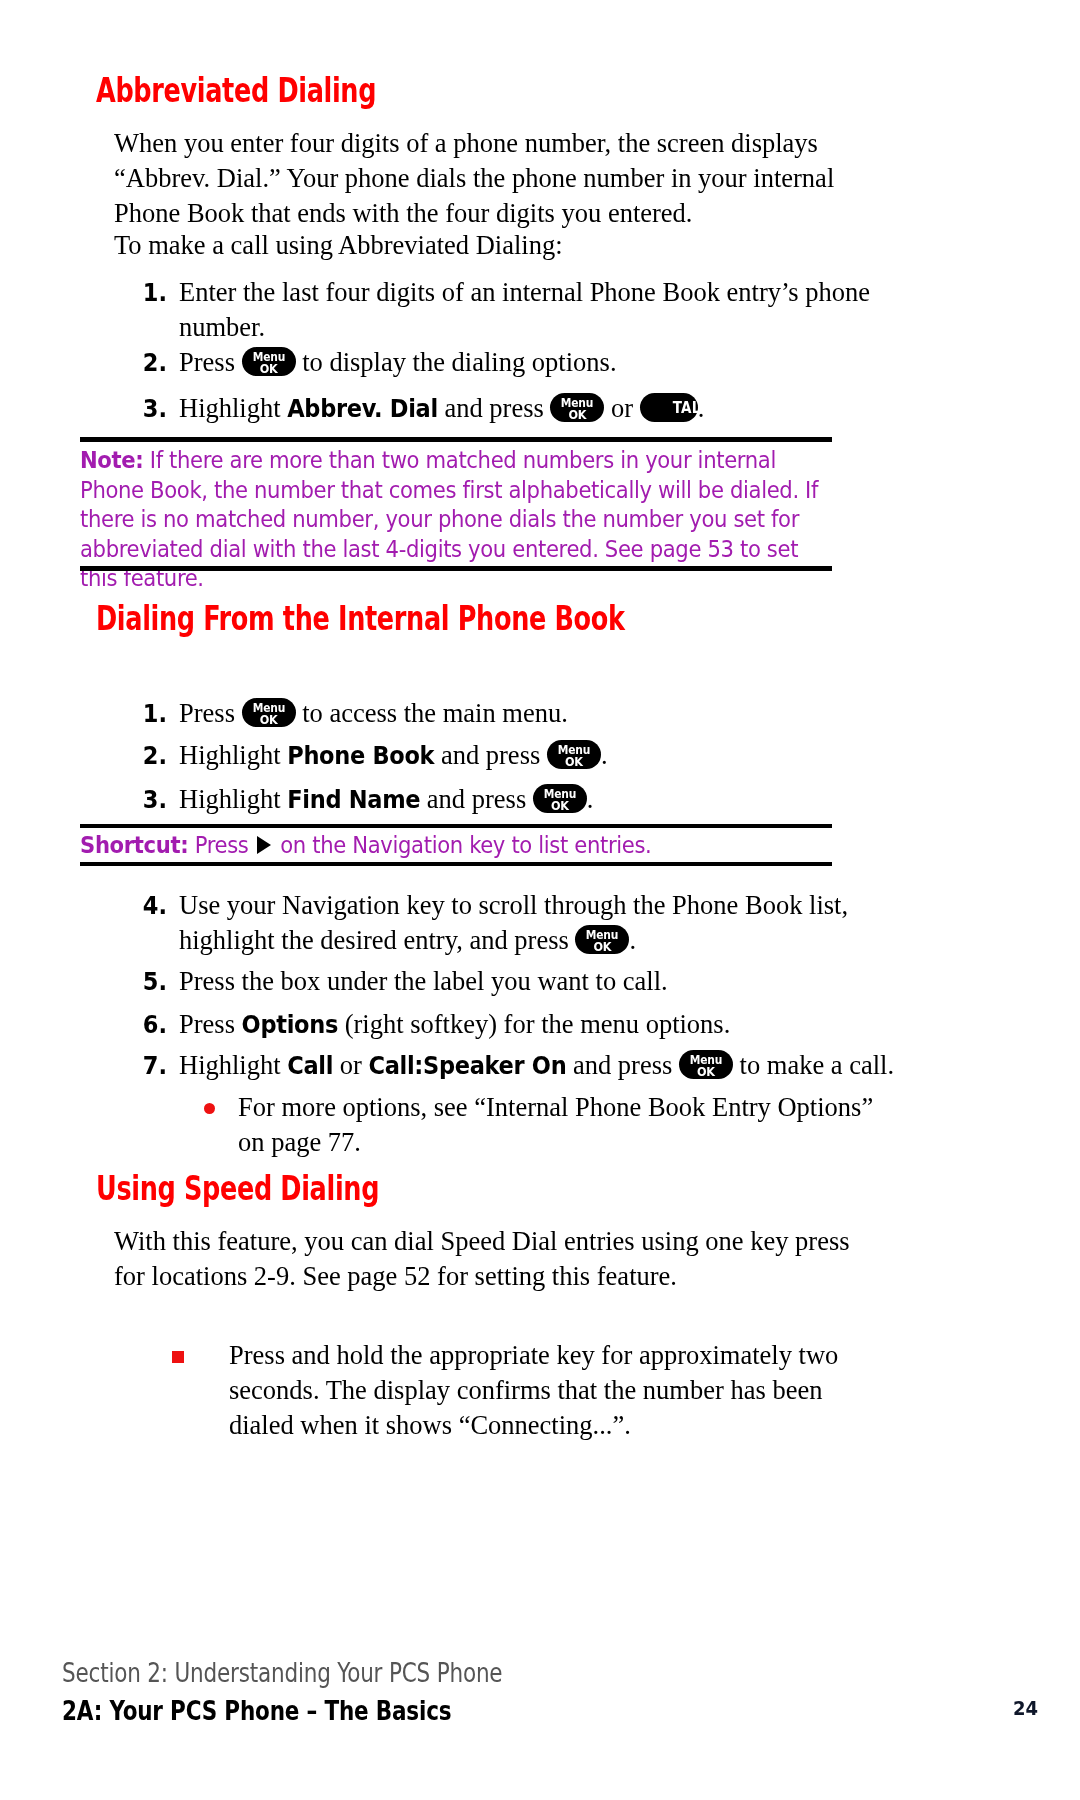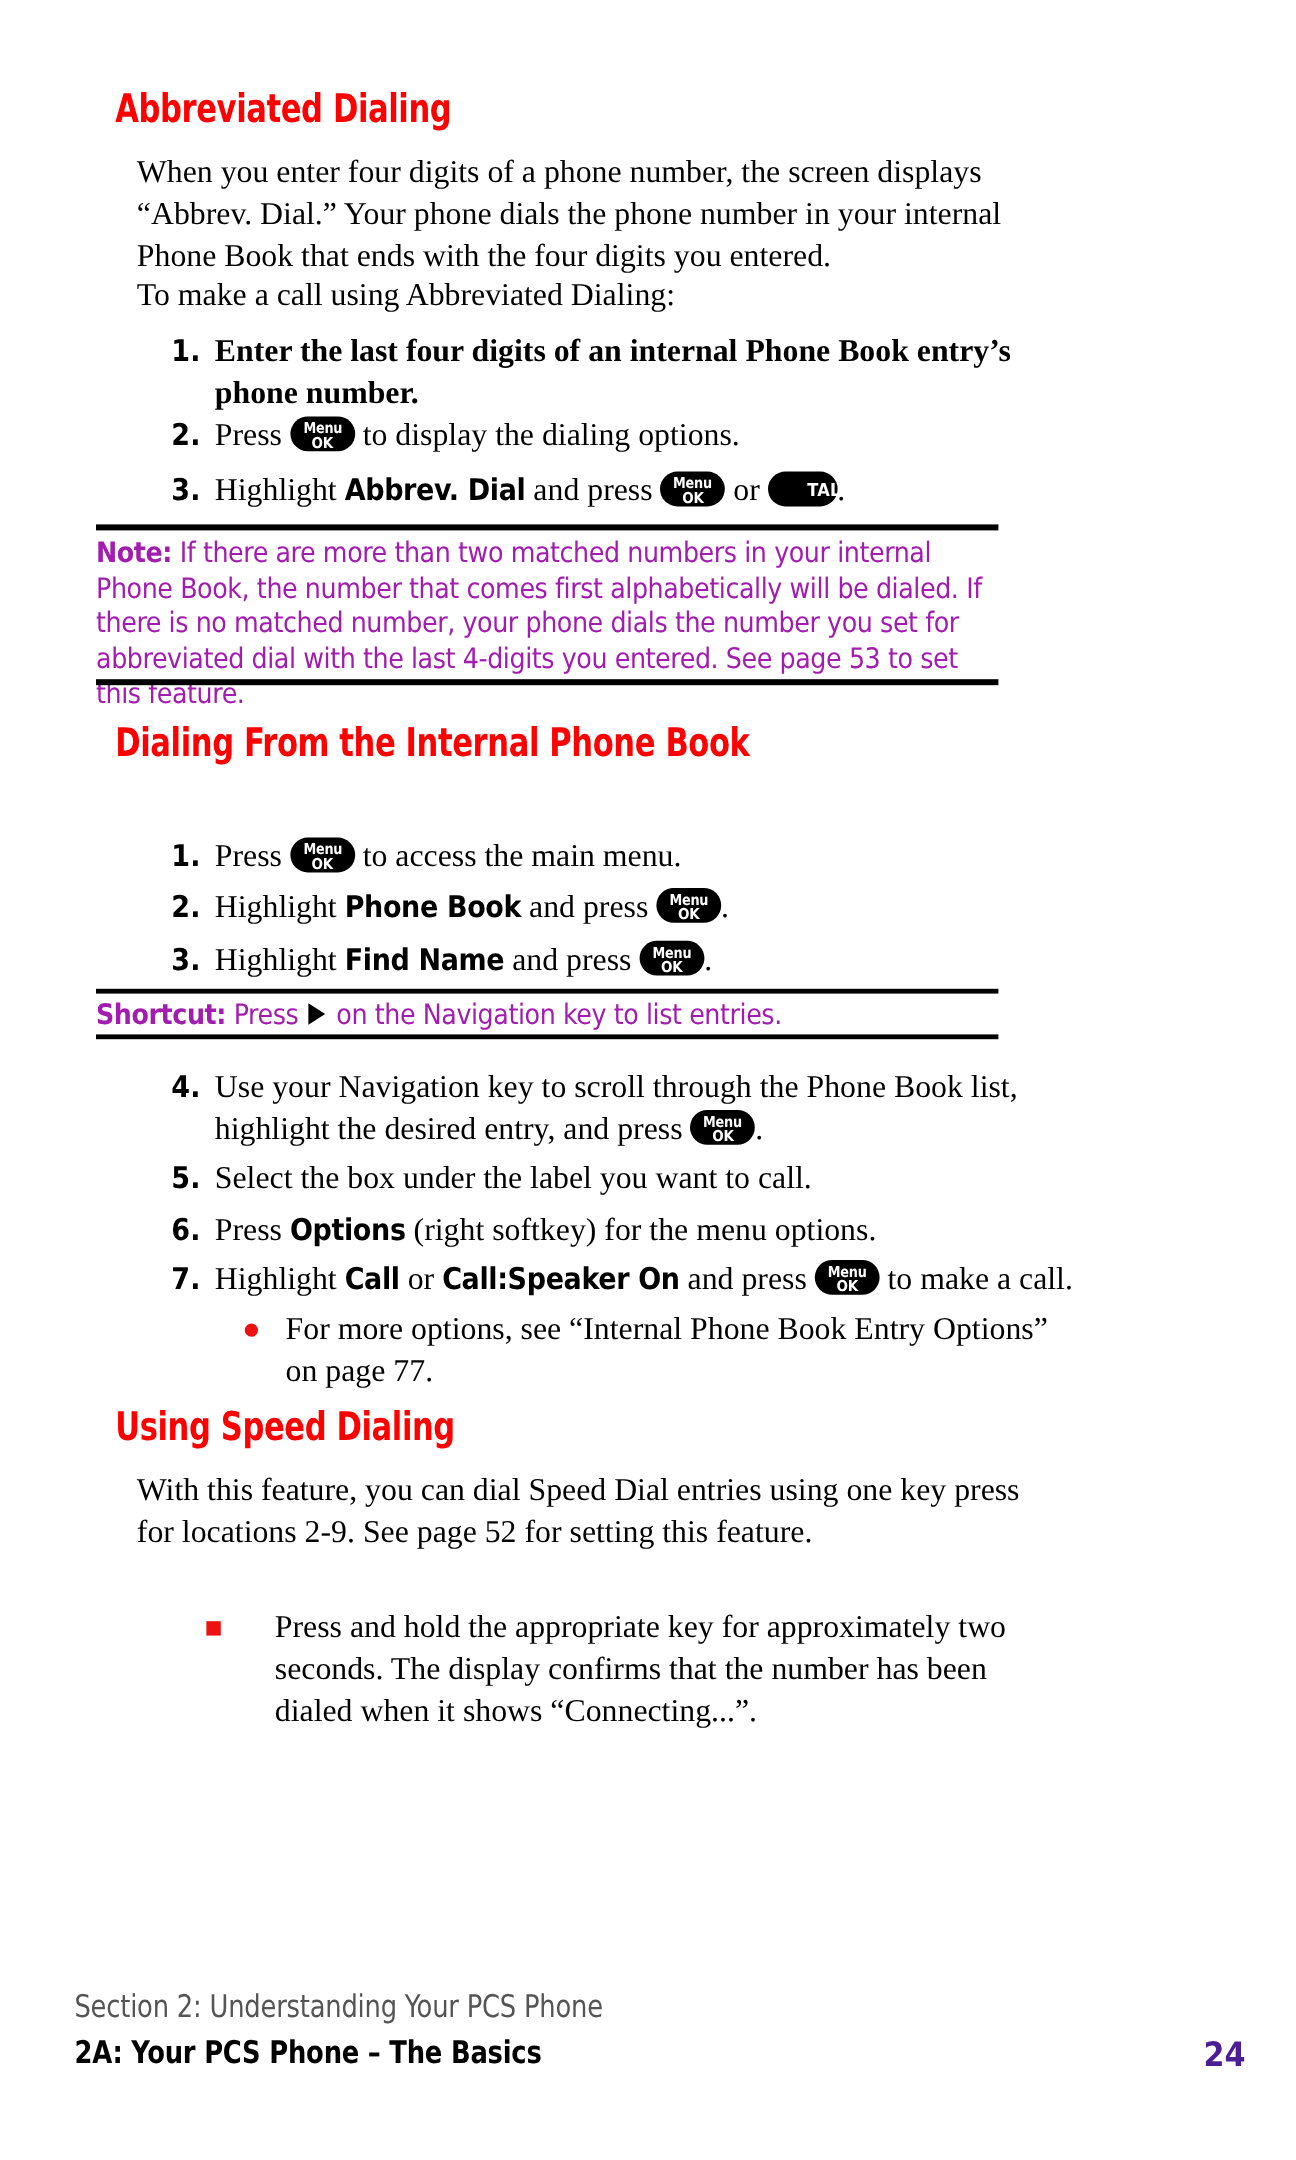--- a/index.html
+++ b/index.html
@@ -180,40 +180,40 @@
     color: #000;
     letter-spacing: -0.2px;
     transform: scaleX(0.92);
     transform-origin: left center;
   }
   .footer-page {
     position: absolute;
     right: 42px;
     font-family: "DejaVu Sans Condensed", "Liberation Sans Narrow", "Liberation Sans", sans-serif;
     font-weight: bold;
-    font-size: 28px;
-    color: #4c1d95;
+    font-size: 20px;
+    color: #0f172a;
   }
 
   .abs { position: absolute; }
 </style>
 </head>
 <body>
 
 <div class="page">
 
   <div class="sec-heading abs" style="left:96px; top:74px;">Abbreviated Dialing</div>
 
   <div class="para abs" style="left:114px; top:126px; width:760px;">When you enter four digits of a phone number, the screen displays “Abbrev. Dial.”  Your phone dials the phone number in your internal Phone Book that ends with the four digits you entered.</div>
 
   <div class="para abs" style="left:114px; top:228px; width:760px;">To make a call using Abbreviated Dialing:</div>
 
   <div class="list-item abs" style="left:137px; top:275px; width:740px;">
     <span class="list-num">1.</span>
-    <span class="list-body" style="margin-left:42px; display:block;font-weight:bold;">
+    <span class="list-body" style="margin-left:42px; display:block;">
       <span>Enter the last four digits of an internal Phone Book entry’s phone number.</span>
     </span>
   </div>
 
   <div class="list-item abs" style="left:137px; top:345px; width:740px;">
     <span class="list-num">2.</span>
     <span class="list-body" style="margin-left:42px; display:block;">
       <span>Press </span><span class="key key-menuok"><span class="k1">Menu</span><span class="k2">OK</span></span><span> to display the dialing options.</span>
     </span>
   </div>
@@ -264,21 +264,21 @@
   <div class="list-item abs" style="left:137px; top:888px; width:740px;">
     <span class="list-num">4.</span>
     <span class="list-body" style="margin-left:42px; display:block;">
       <span>Use your Navigation key to scroll through the Phone Book list, highlight the desired entry, and press </span><span class="key key-menuok"><span class="k1">Menu</span><span class="k2">OK</span></span><span>.</span>
     </span>
   </div>
 
   <div class="list-item abs" style="left:137px; top:964px; width:740px;">
     <span class="list-num">5.</span>
     <span class="list-body" style="margin-left:42px; display:block;">
-      <span>Select the box under the label you want to call.</span>
+      <span>Press the box under the label you want to call.</span>
     </span>
   </div>
 
   <div class="list-item abs" style="left:137px; top:1007px; width:740px;">
     <span class="list-num">6.</span>
     <span class="list-body" style="margin-left:42px; display:block;">
       <span>Press </span><b class="bold-sans">Options</b><span> (right softkey) for the menu options.</span>
     </span>
   </div>
 

